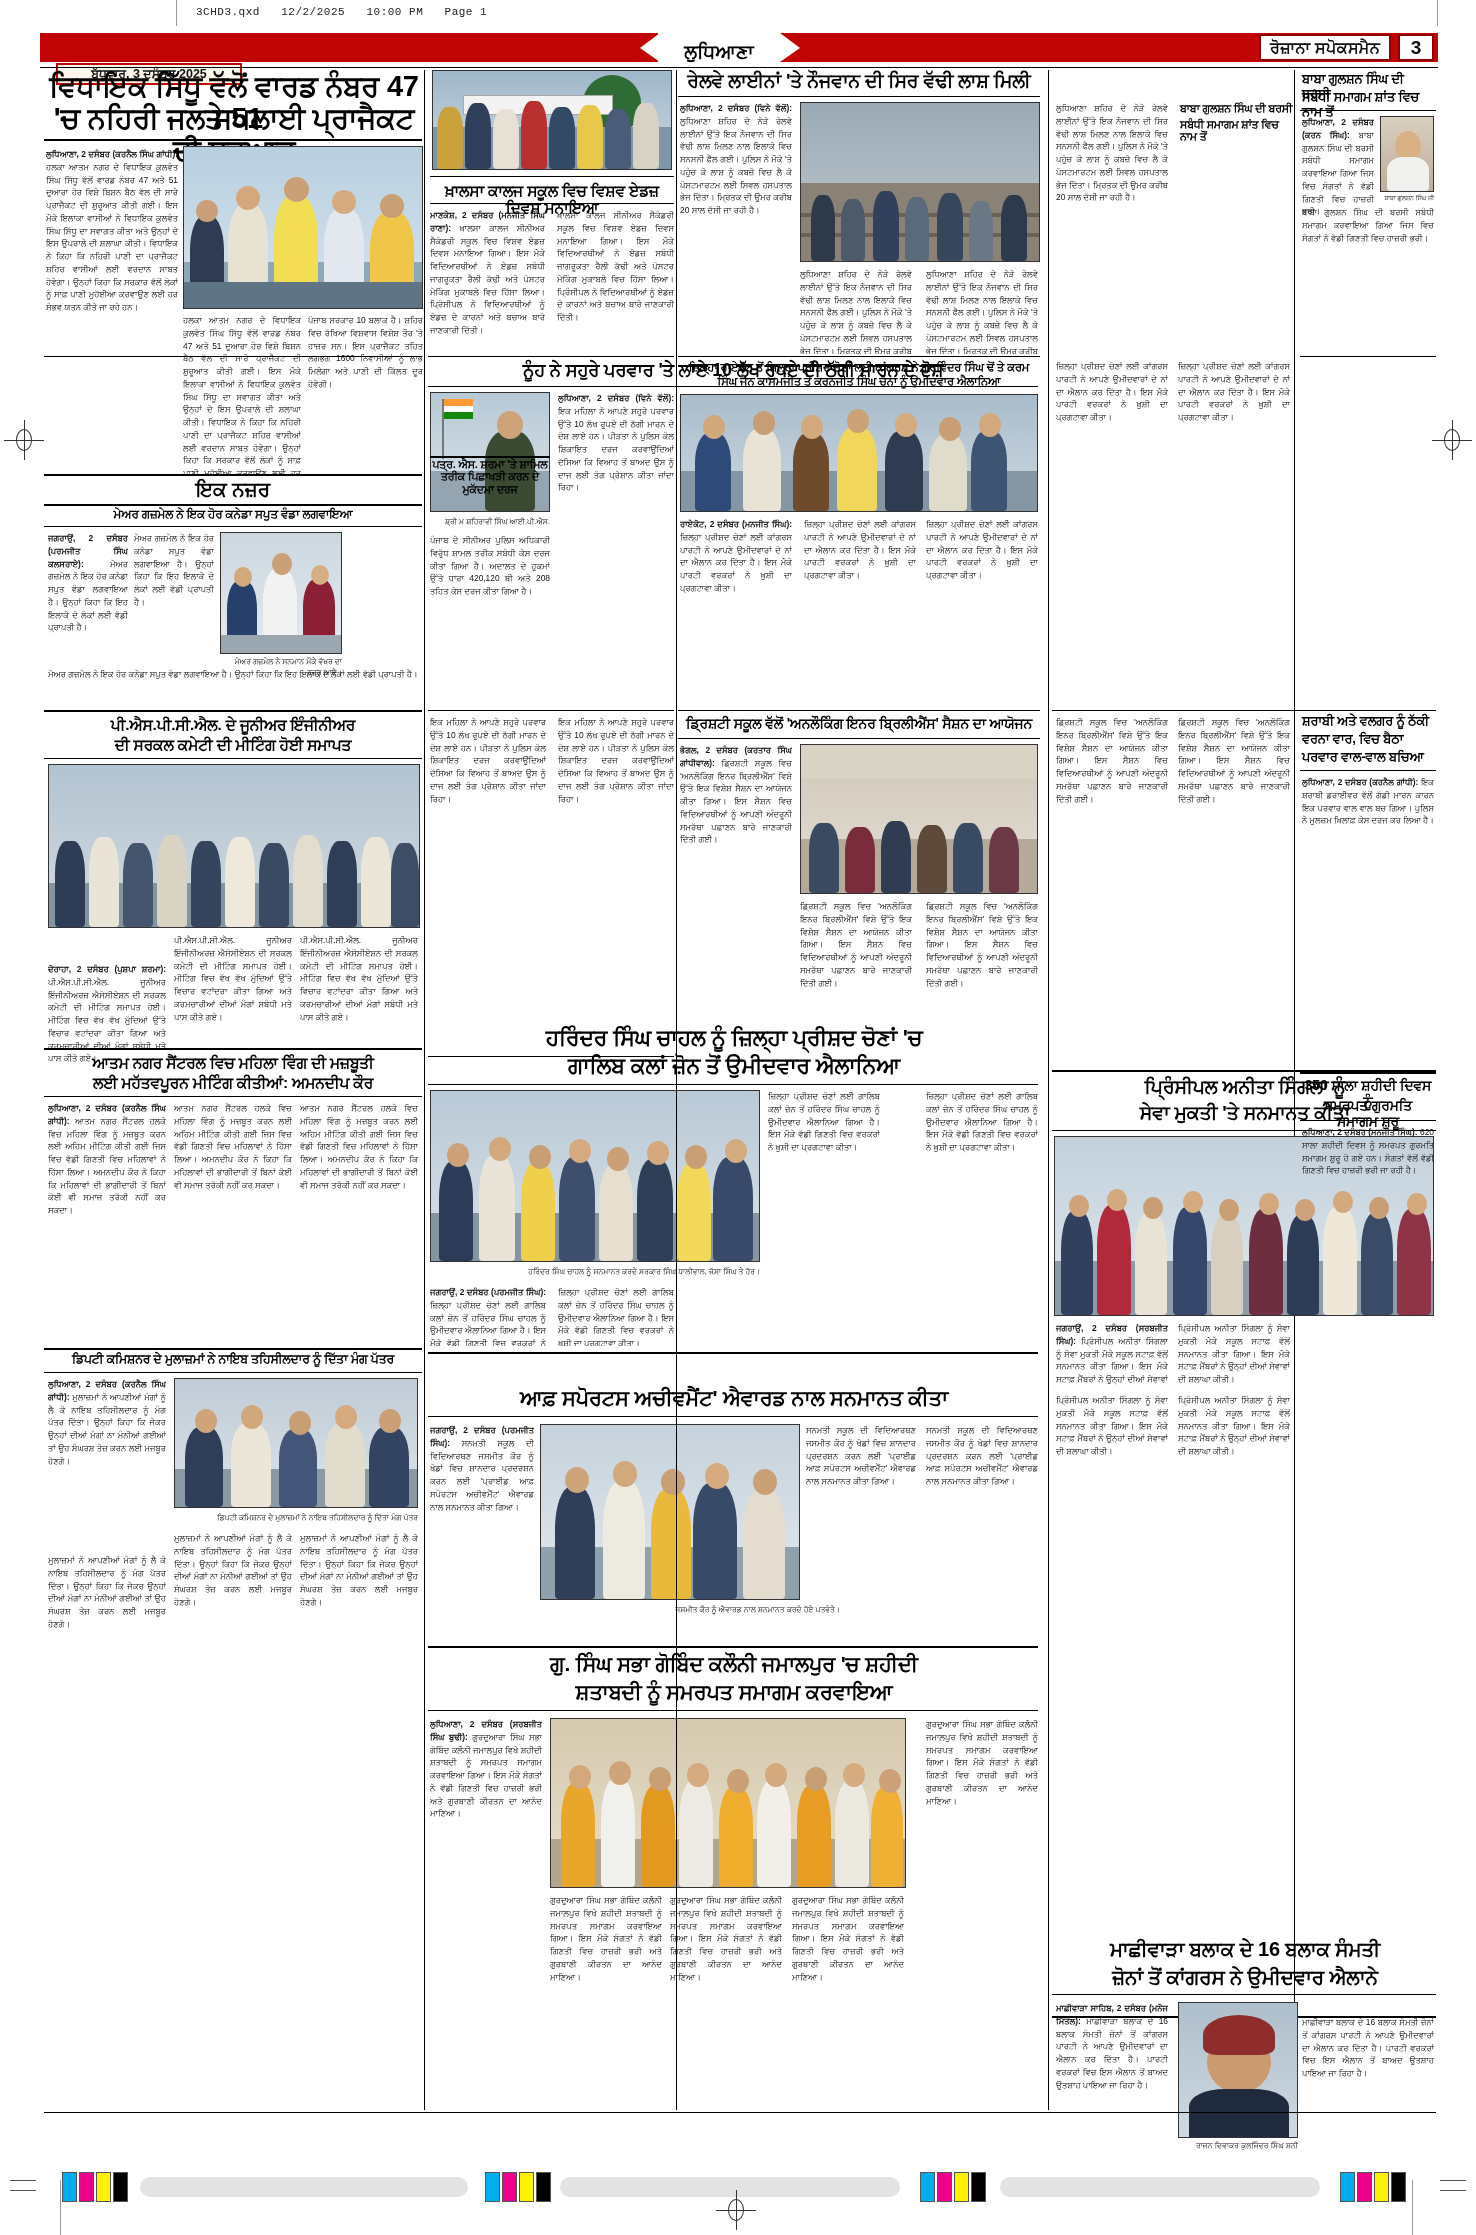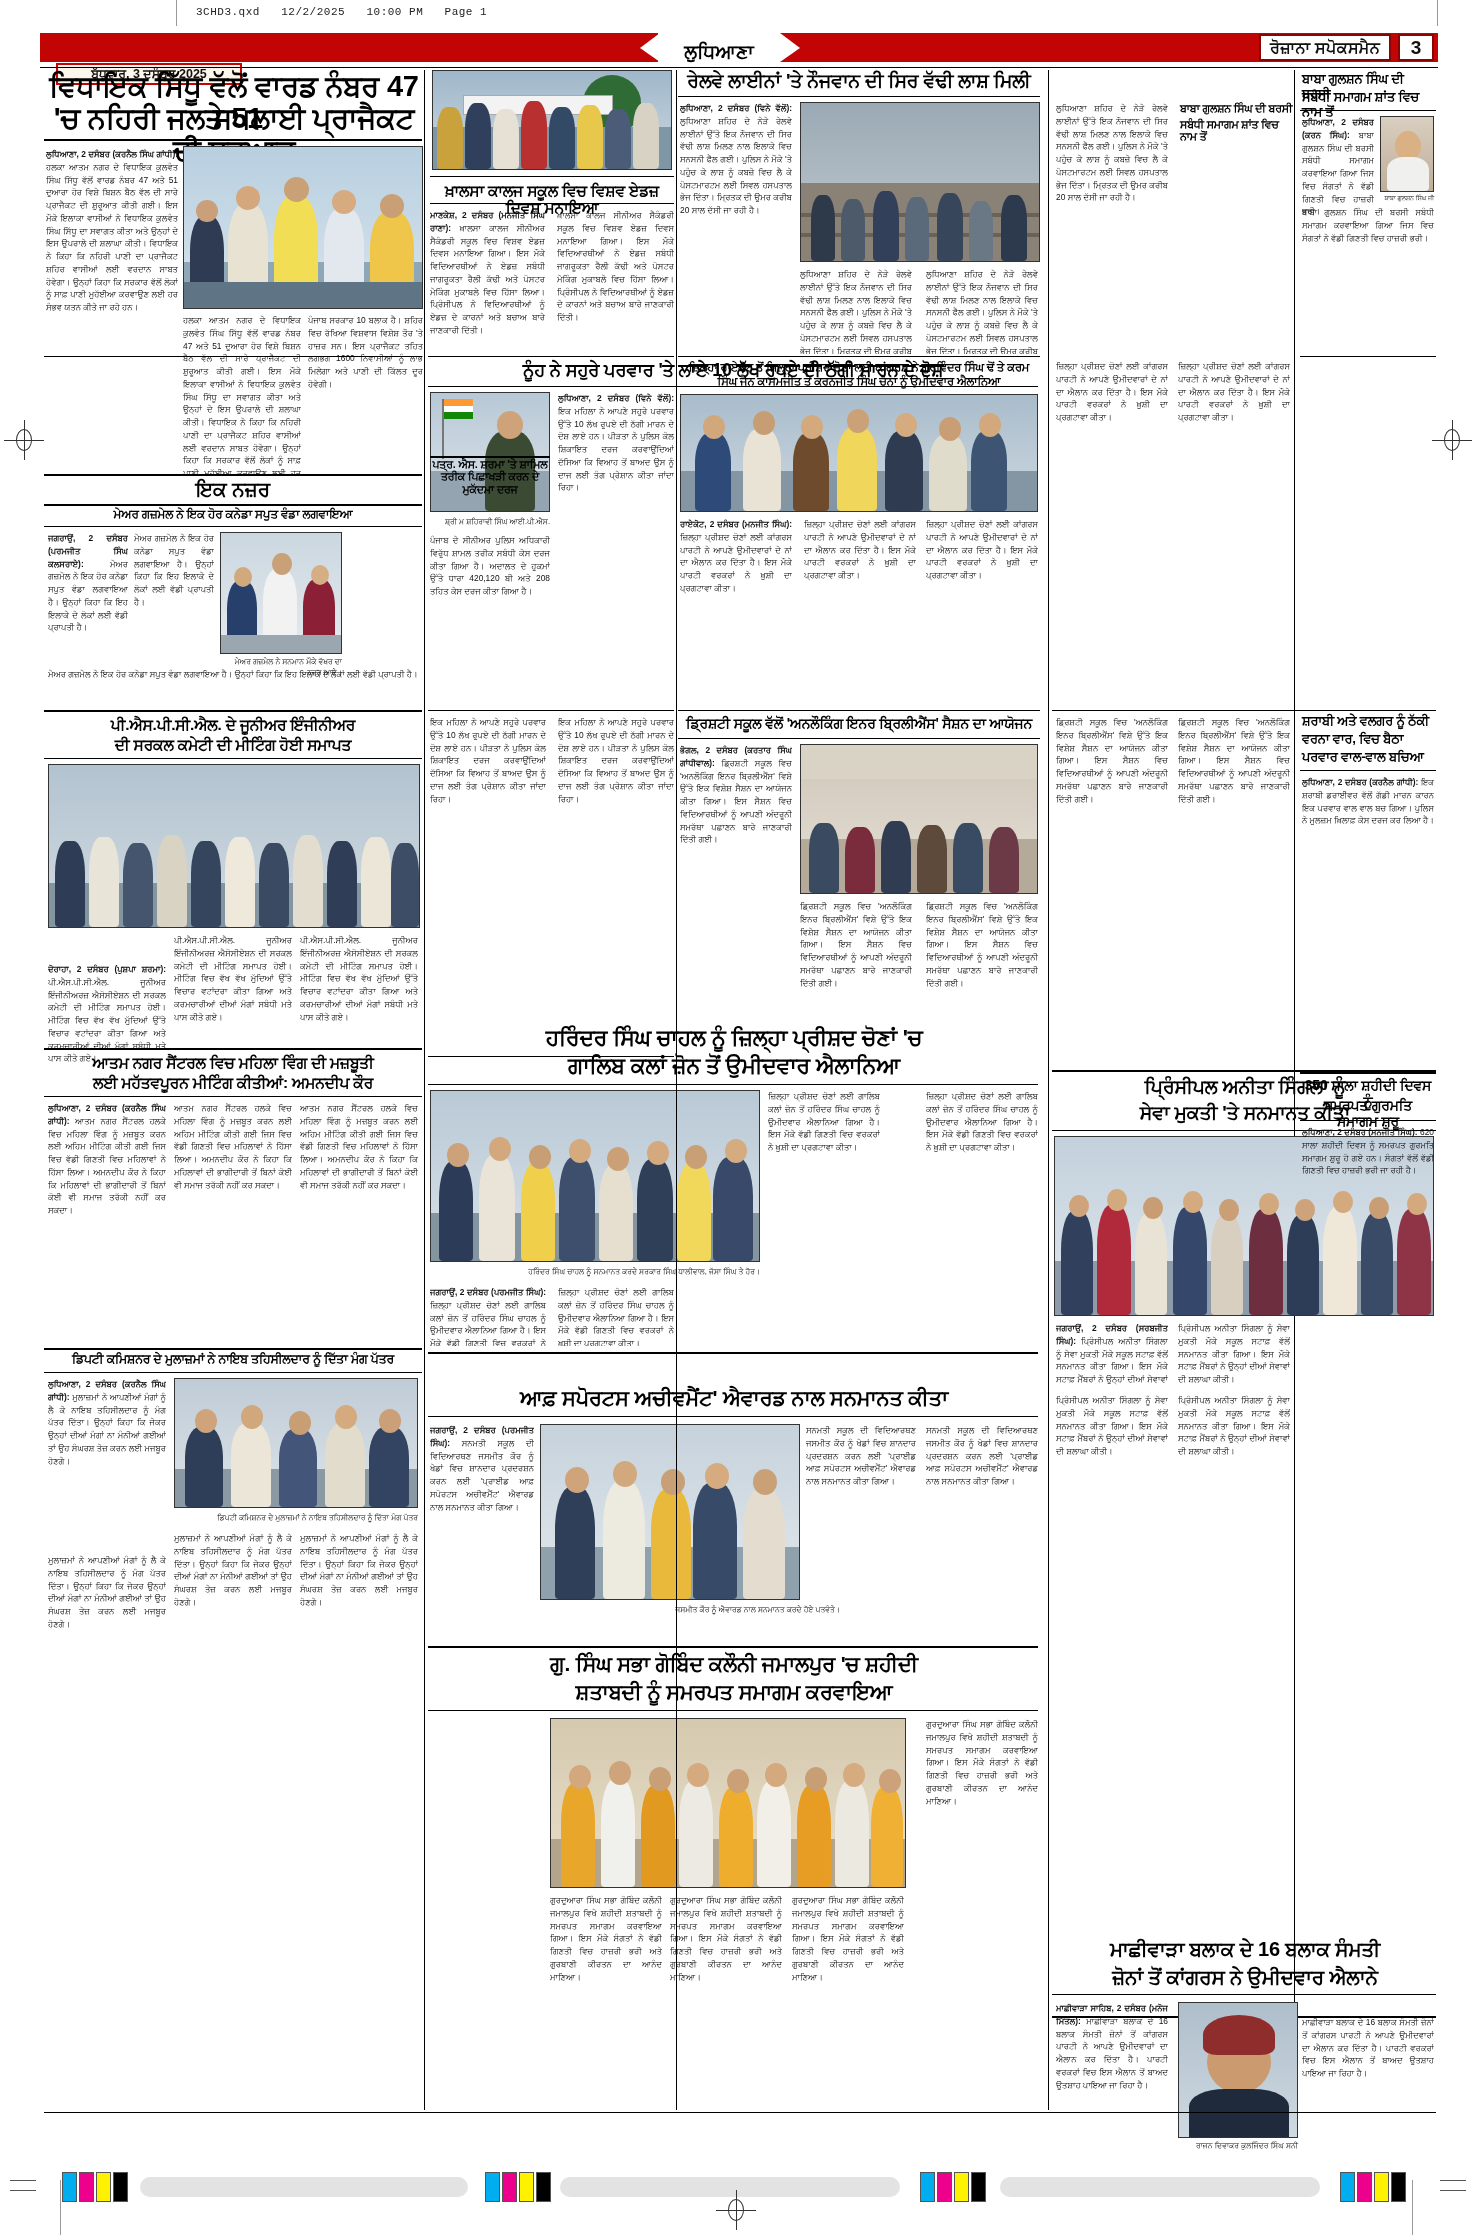--- a/index.html
+++ b/index.html
@@ -553,20 +553,24 @@
     <div class="phead" style="left:176px;bottom:94px; width:22px; height:24px; background:#cba077;"></div>
     <div class="pfig" style="left:206px; width:34px; height:106px; background:#f2efe8;"></div>
     <div class="phead" style="left:214px;bottom:100px;width:22px;height:24px; background:#d3a97d;"></div>
     <div class="pfig" style="left:246px; width:34px; height:102px; background:#e79d24;"></div>
     <div class="phead" style="left:254px;bottom:96px; width:22px; height:24px; background:#c89e74;"></div>
     <div class="pfig" style="left:284px; width:34px; height:106px; background:#ece9e1;"></div>
     <div class="phead" style="left:292px;bottom:100px;width:22px;height:24px; background:#d5ab7f;"></div>
     <div class="pfig" style="left:320px; width:32px; height:100px; background:#f0b033;"></div>
     <div class="phead" style="left:328px;bottom:94px; width:22px; height:24px; background:#cda179;"></div>
   </div>
+  <div class="body" style="left:390px; top:1692px; width:112px; height:400px;">
+    <b class="lead">ਲੁਧਿਆਣਾ, 2 ਦਸੰਬਰ (ਸਰਬਜੀਤ ਸਿੰਘ ਬੁਢੀ):</b>
+    <span>ਗੁਰਦੁਆਰਾ ਸਿੰਘ ਸਭਾ ਗੋਬਿੰਦ ਕਲੌਨੀ ਜਮਾਲਪੁਰ ਵਿਖੇ ਸ਼ਹੀਦੀ ਸ਼ਤਾਬਦੀ ਨੂੰ ਸਮਰਪਤ ਸਮਾਗਮ ਕਰਵਾਇਆ ਗਿਆ। ਇਸ ਮੌਕੇ ਸੰਗਤਾਂ ਨੇ ਵੱਡੀ ਗਿਣਤੀ ਵਿਚ ਹਾਜ਼ਰੀ ਭਰੀ ਅਤੇ ਗੁਰਬਾਣੀ ਕੀਰਤਨ ਦਾ ਆਨੰਦ ਮਾਣਿਆ।</span>
+  </div>
   <div class="body" style="left:510px; top:1868px; width:112px; height:224px;">ਗੁਰਦੁਆਰਾ ਸਿੰਘ ਸਭਾ ਗੋਬਿੰਦ ਕਲੌਨੀ ਜਮਾਲਪੁਰ ਵਿਖੇ ਸ਼ਹੀਦੀ ਸ਼ਤਾਬਦੀ ਨੂੰ ਸਮਰਪਤ ਸਮਾਗਮ ਕਰਵਾਇਆ ਗਿਆ। ਇਸ ਮੌਕੇ ਸੰਗਤਾਂ ਨੇ ਵੱਡੀ ਗਿਣਤੀ ਵਿਚ ਹਾਜ਼ਰੀ ਭਰੀ ਅਤੇ ਗੁਰਬਾਣੀ ਕੀਰਤਨ ਦਾ ਆਨੰਦ ਮਾਣਿਆ।</div>
   <div class="body" style="left:630px; top:1868px; width:112px; height:224px;">ਗੁਰਦੁਆਰਾ ਸਿੰਘ ਸਭਾ ਗੋਬਿੰਦ ਕਲੌਨੀ ਜਮਾਲਪੁਰ ਵਿਖੇ ਸ਼ਹੀਦੀ ਸ਼ਤਾਬਦੀ ਨੂੰ ਸਮਰਪਤ ਸਮਾਗਮ ਕਰਵਾਇਆ ਗਿਆ। ਇਸ ਮੌਕੇ ਸੰਗਤਾਂ ਨੇ ਵੱਡੀ ਗਿਣਤੀ ਵਿਚ ਹਾਜ਼ਰੀ ਭਰੀ ਅਤੇ ਗੁਰਬਾਣੀ ਕੀਰਤਨ ਦਾ ਆਨੰਦ ਮਾਣਿਆ।</div>
   <div class="body" style="left:752px; top:1868px; width:112px; height:224px;">ਗੁਰਦੁਆਰਾ ਸਿੰਘ ਸਭਾ ਗੋਬਿੰਦ ਕਲੌਨੀ ਜਮਾਲਪੁਰ ਵਿਖੇ ਸ਼ਹੀਦੀ ਸ਼ਤਾਬਦੀ ਨੂੰ ਸਮਰਪਤ ਸਮਾਗਮ ਕਰਵਾਇਆ ਗਿਆ। ਇਸ ਮੌਕੇ ਸੰਗਤਾਂ ਨੇ ਵੱਡੀ ਗਿਣਤੀ ਵਿਚ ਹਾਜ਼ਰੀ ਭਰੀ ਅਤੇ ਗੁਰਬਾਣੀ ਕੀਰਤਨ ਦਾ ਆਨੰਦ ਮਾਣਿਆ।</div>
   <div class="body" style="left:886px; top:1692px; width:112px; height:400px;">ਗੁਰਦੁਆਰਾ ਸਿੰਘ ਸਭਾ ਗੋਬਿੰਦ ਕਲੌਨੀ ਜਮਾਲਪੁਰ ਵਿਖੇ ਸ਼ਹੀਦੀ ਸ਼ਤਾਬਦੀ ਨੂੰ ਸਮਰਪਤ ਸਮਾਗਮ ਕਰਵਾਇਆ ਗਿਆ। ਇਸ ਮੌਕੇ ਸੰਗਤਾਂ ਨੇ ਵੱਡੀ ਗਿਣਤੀ ਵਿਚ ਹਾਜ਼ਰੀ ਭਰੀ ਅਤੇ ਗੁਰਬਾਣੀ ਕੀਰਤਨ ਦਾ ਆਨੰਦ ਮਾਣਿਆ।</div>
 
   <div class="hrule2" style="left:1012px; top:1990px; width:384px;"></div>
   <div class="hl hl-xl" style="left:1014px; top:1912px; width:382px; font-size:20px;">ਮਾਛੀਵਾੜਾ ਬਲਾਕ ਦੇ 16 ਬਲਾਕ ਸੰਮਤੀ</div>
   <div class="hl hl-xl" style="left:1014px; top:1940px; width:382px; font-size:20px;">ਜ਼ੋਨਾਂ ਤੋਂ ਕਾਂਗਰਸ ਨੇ ਉਮੀਦਵਾਰ ਐਲਾਨੇ</div>
   <div class="hrule" style="left:1012px; top:1968px; width:384px;"></div>
 

